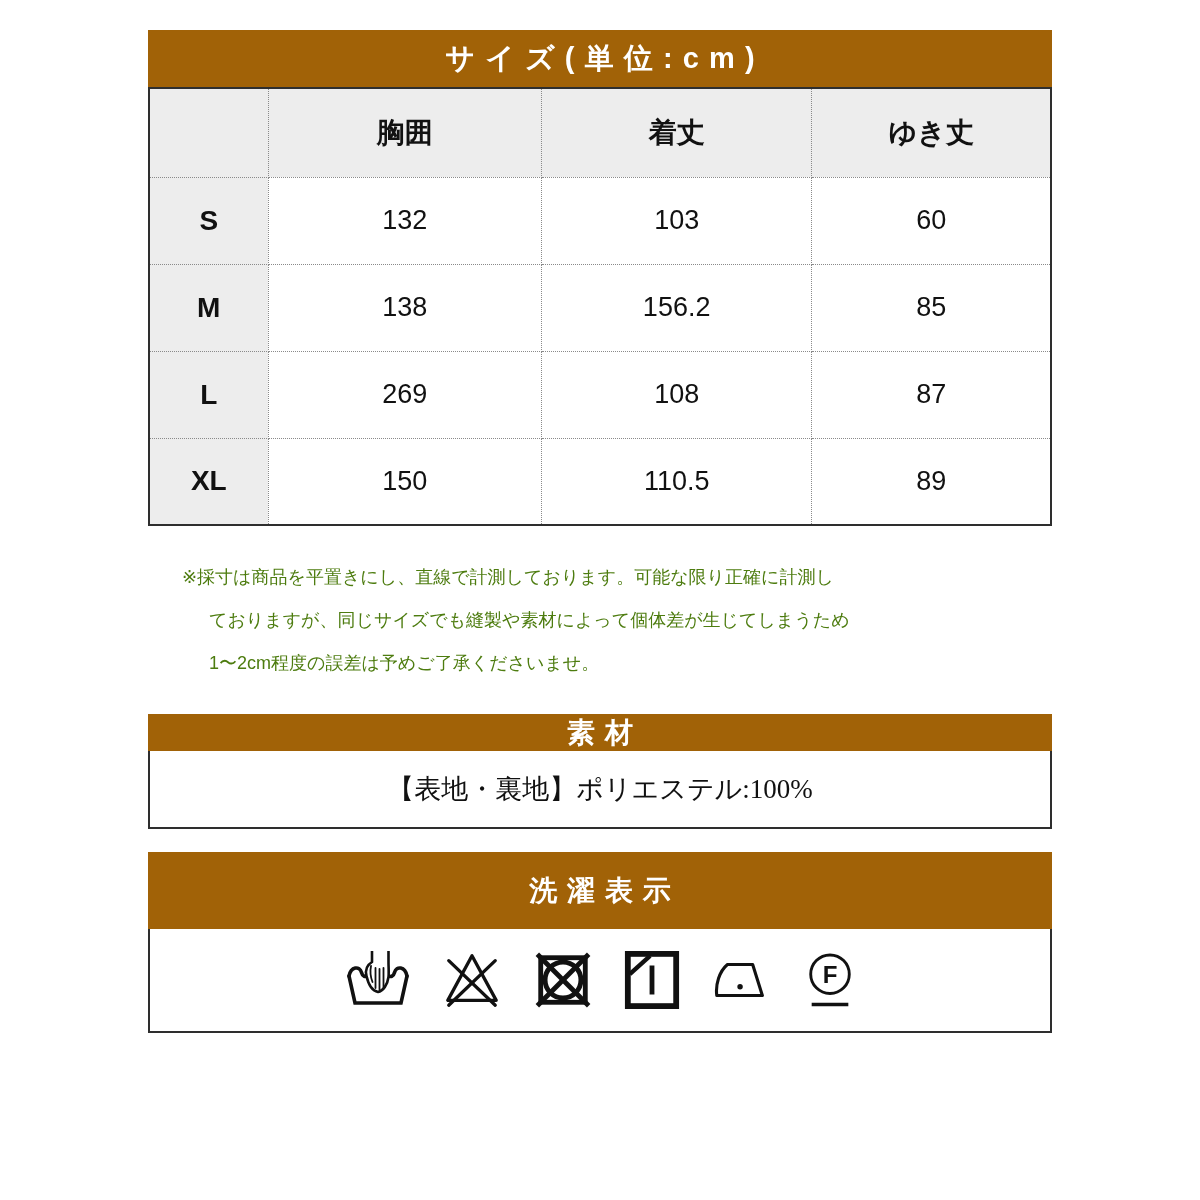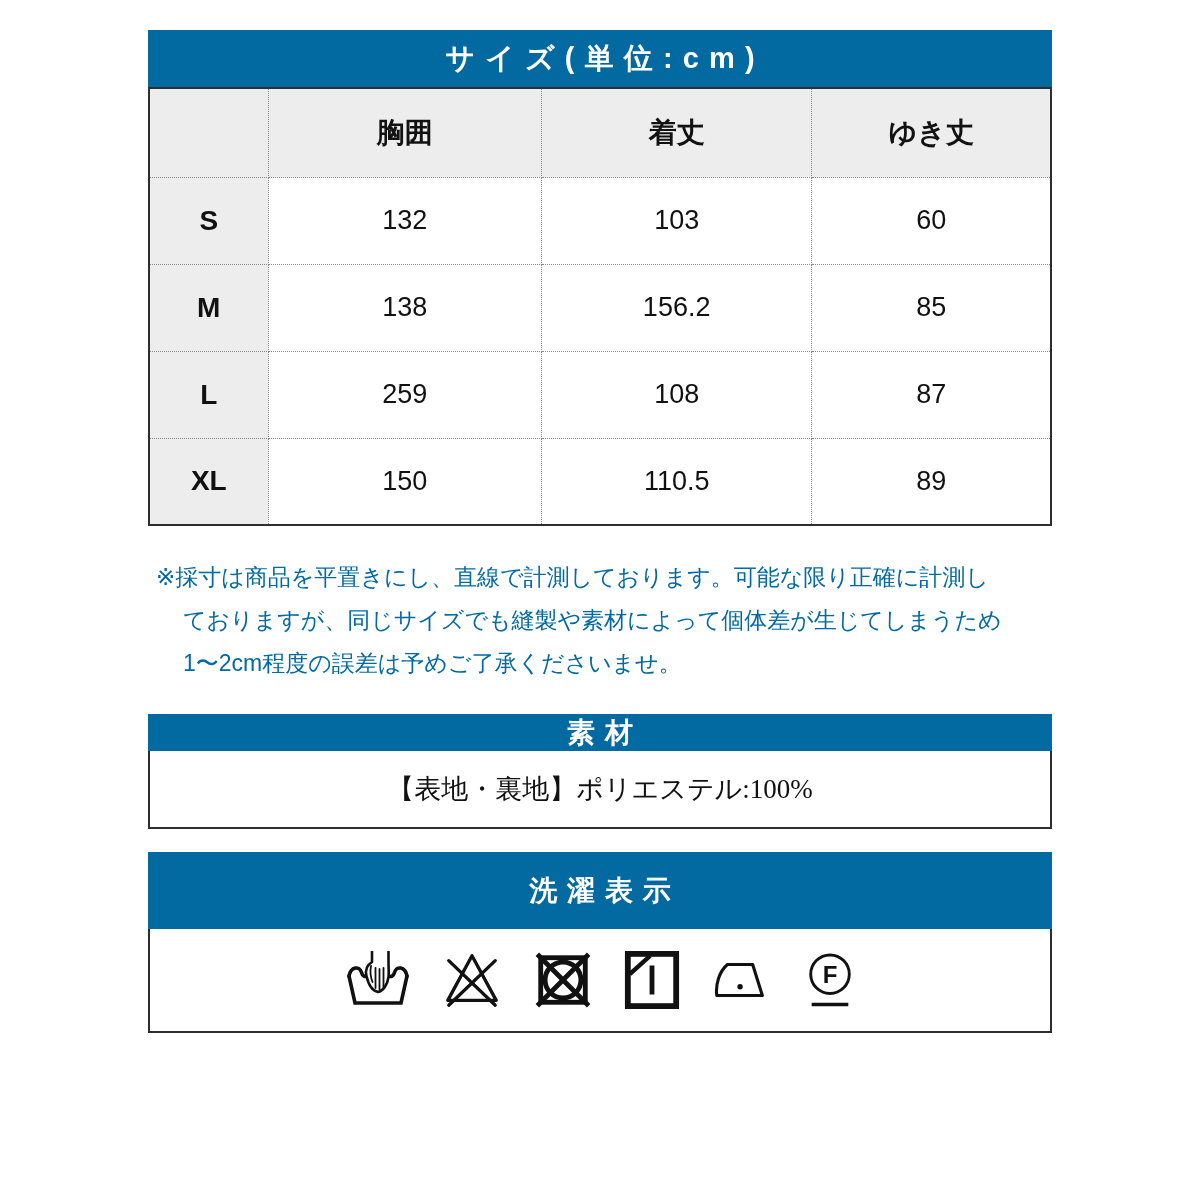--- a/index.html
+++ b/index.html
@@ -10,21 +10,21 @@
     font-family: "Liberation Sans", "DejaVu Sans", sans-serif;
     color: #111111;
     overflow: hidden;
   }
   .wrap {
     width: 904px;
     margin: 30px 0 0 148px;
   }
   
   .bar {
-    background: #0369a1;
+    background: #a16207;
     color: #ffffff;
     font-weight: bold;
     display: flex;
     align-items: center;
     justify-content: center;
     letter-spacing: 0.35em;
     text-indent: 0.35em;
   }
   .bar.size-bar     { height: 57px; font-size: 29px; }
   .bar.mat-bar      { height: 37px; font-size: 28px; margin-top: 29px; }
@@ -56,24 +56,24 @@
     font-weight: bold;
   }
   table.size-table tbody td {
     background: #ffffff;
     font-size: 27px;
     font-weight: normal;
   }
 
   
   .notes {
-    margin: 30px 0 0 8px;
-    font-size: 23px;
+    margin: 30px 0 0 34px;
+    font-size: 18px;
     line-height: 43px;
-    color: #0369a1;
+    color: #4d7c0f;
   }
   .note + .note { margin-top: 18px; }
   .note .line { display: block; }
   .note .cont { padding-left: 27px; }
 
   
   .box {
     border: 2px solid #2e2e2e;
     border-top: none;
     background: #ffffff;
@@ -117,21 +117,21 @@
           <td>60</td>
         </tr>
         <tr>
           <th>M</th>
           <td>138</td>
           <td>156.2</td>
           <td>85</td>
         </tr>
         <tr>
           <th>L</th>
-          <td>259</td>
+          <td>269</td>
           <td>108</td>
           <td>87</td>
         </tr>
         <tr>
           <th>XL</th>
           <td>150</td>
           <td>110.5</td>
           <td>89</td>
         </tr>
       </tbody>

